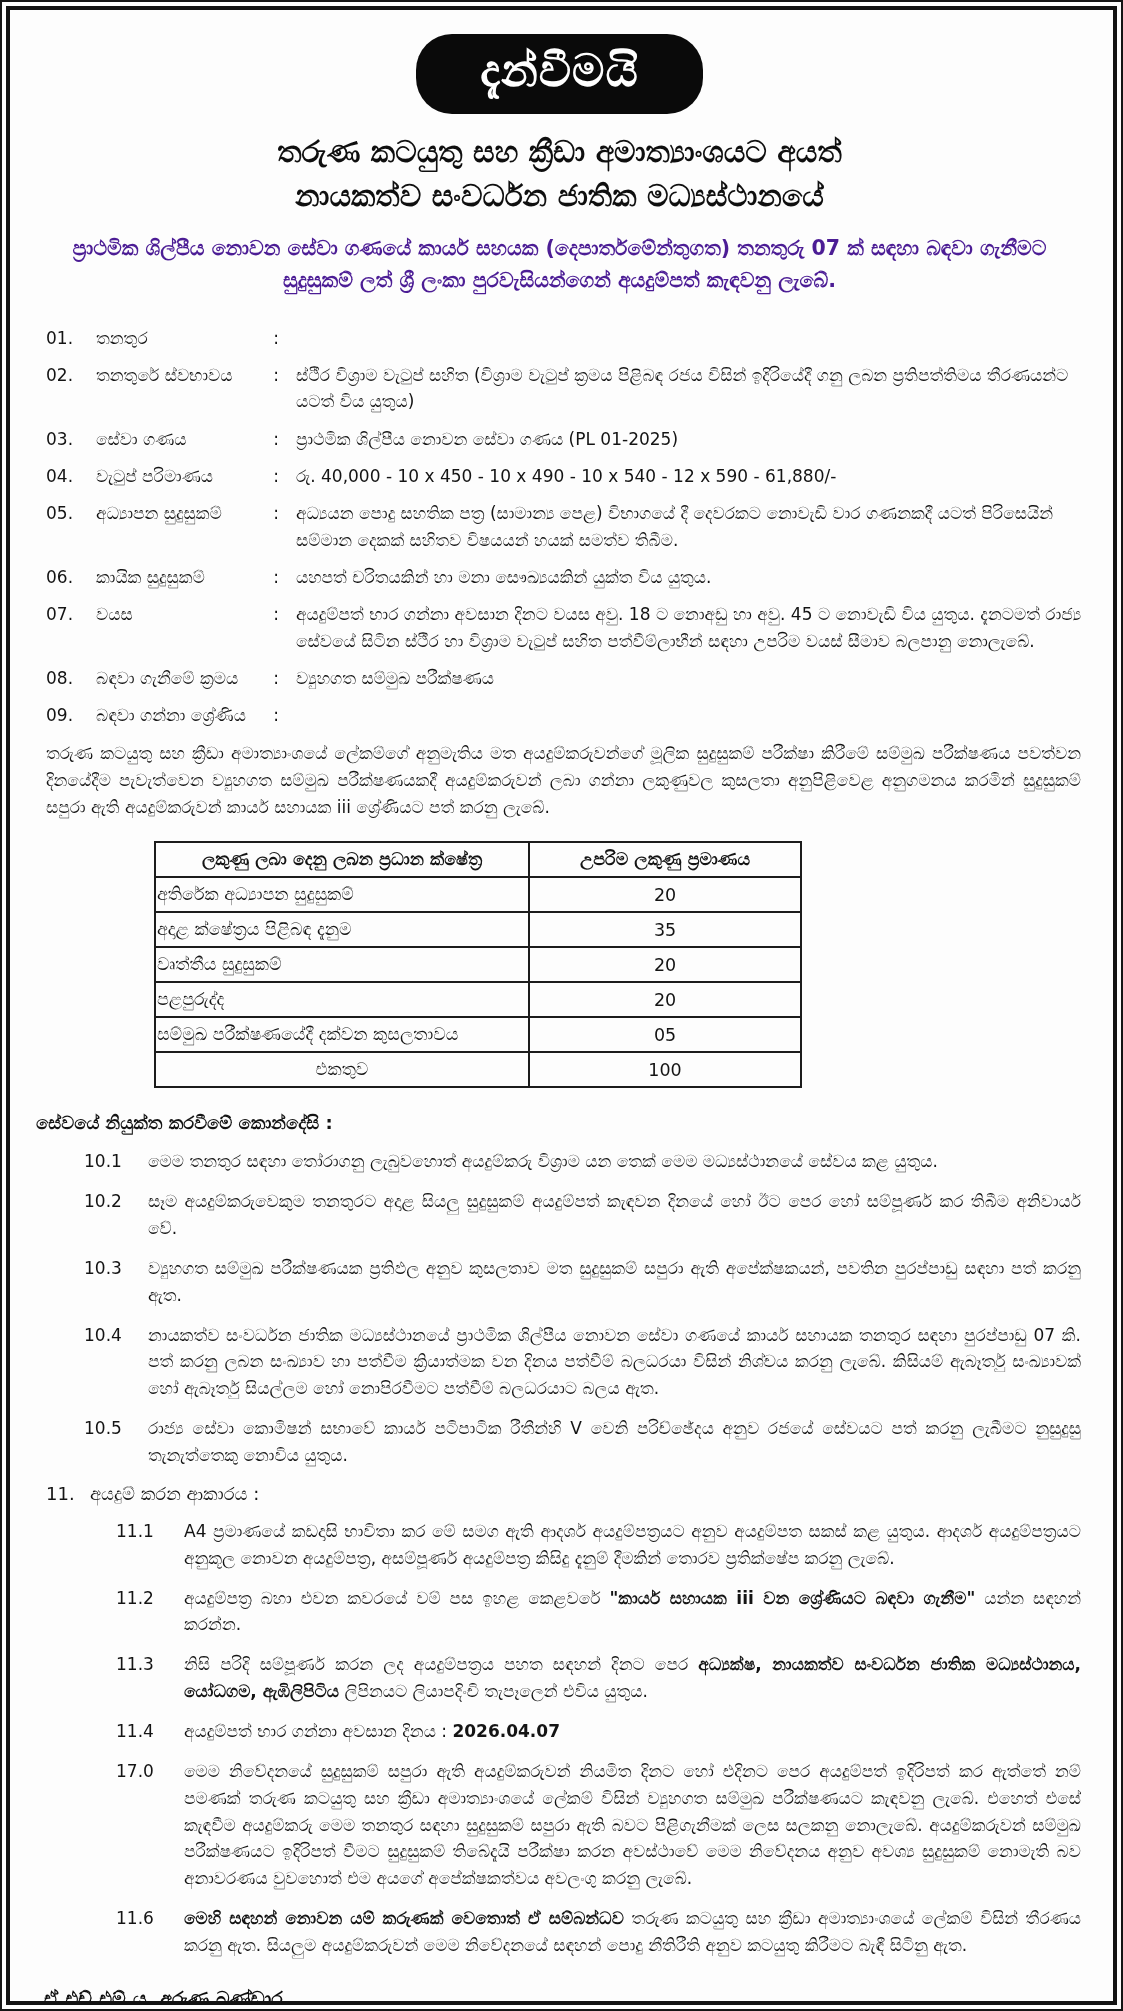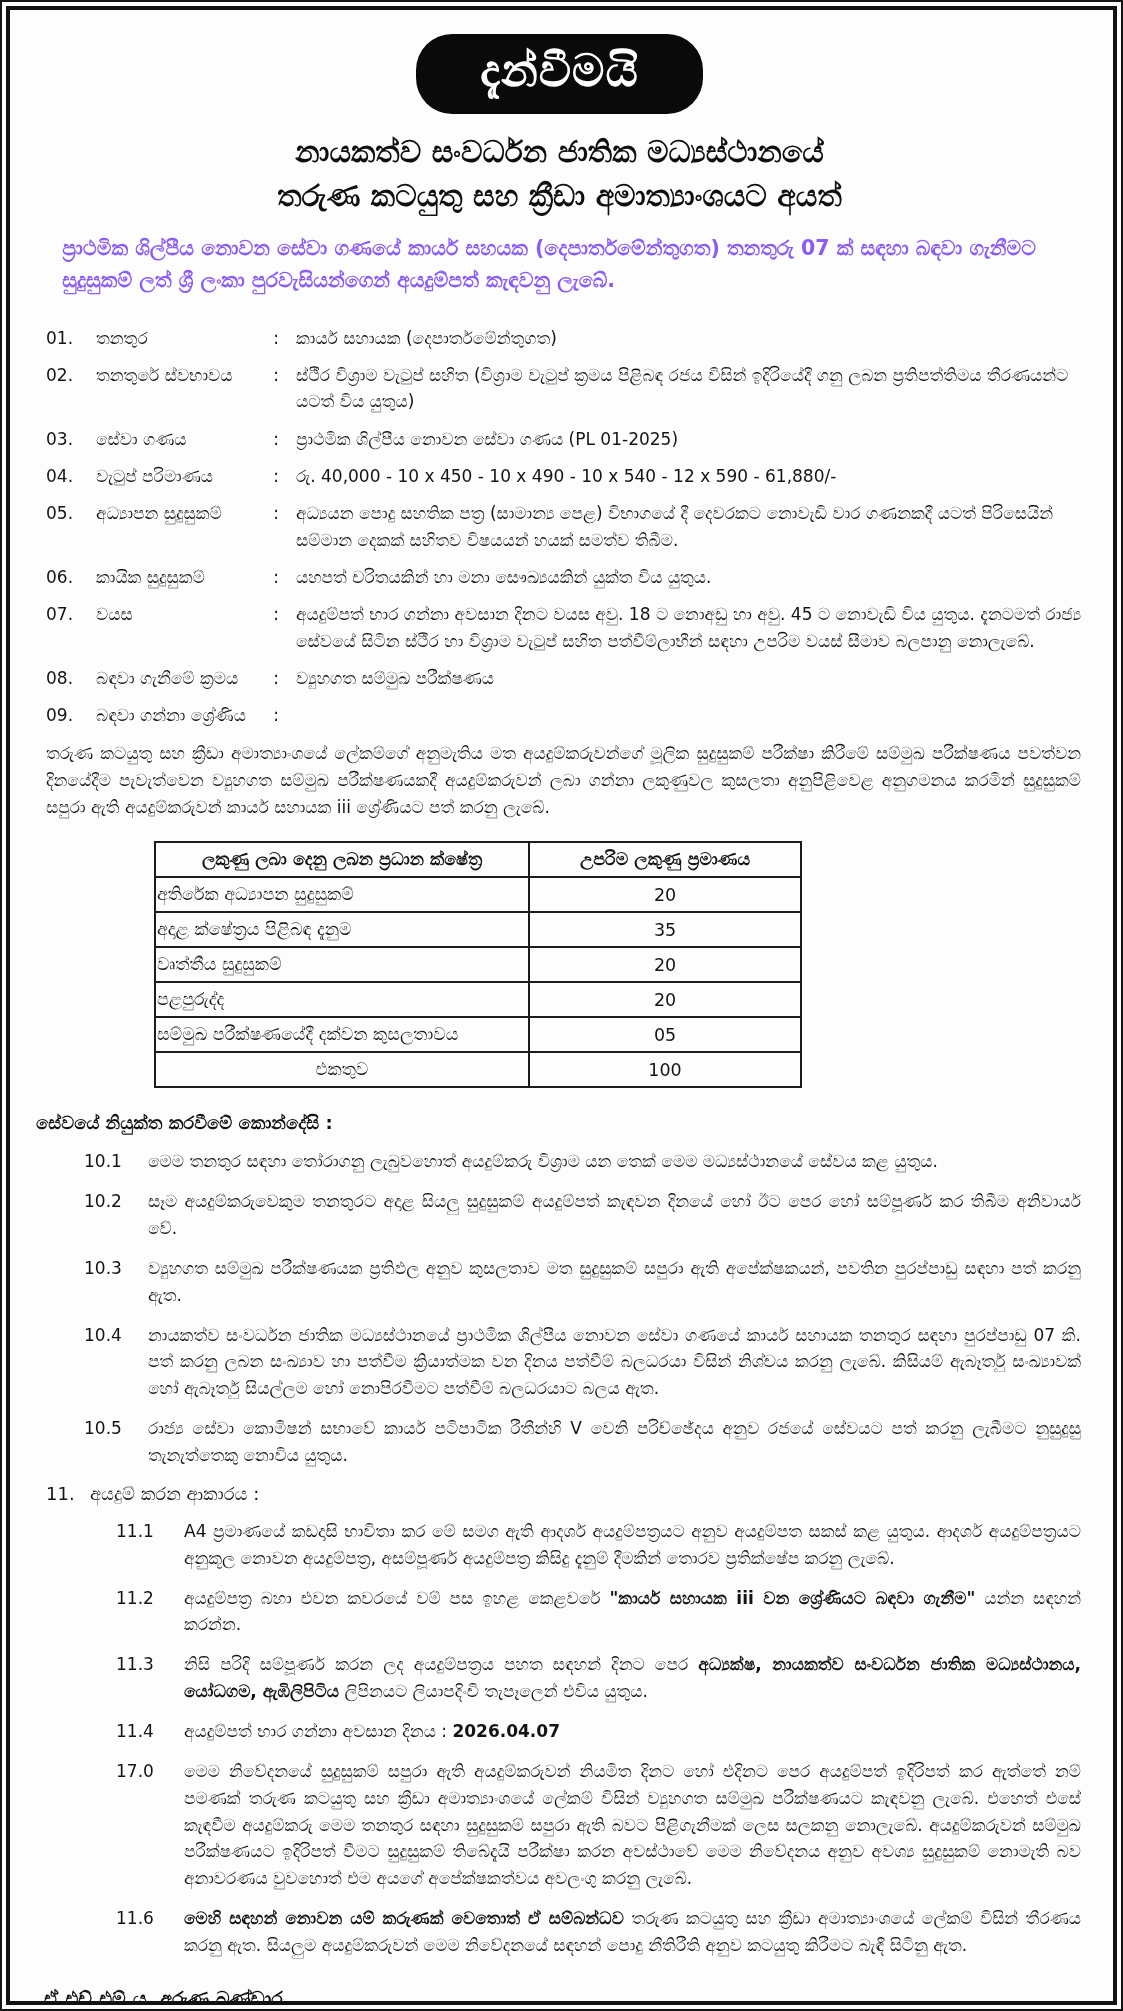--- a/index.html
+++ b/index.html
@@ -7,21 +7,21 @@
   .page{position:relative;width:1123px;height:2011px;background:#fdfdfd;box-sizing:border-box;
         border:2px solid #151515;padding:4px;margin:0 auto;}
   .inner{box-sizing:border-box;height:100%;border:4px solid #121212;padding:20px 30px 8px 26px;overflow:hidden;}
 
   .banner-wrap{text-align:center;margin-top:4px;}
   .banner{display:inline-block;background:#0a0a0a;color:#ffffff;border-radius:36px;
           padding:10px 64px 16px;font-size:45px;font-weight:bold;letter-spacing:1px;}
 
   .org-title{text-align:center;font-size:30px;font-weight:bold;line-height:1.45;margin-top:16px;color:#0f0f0f;}
 
-  .intro{text-align:left;font-size:20.5px;font-weight:bold;line-height:1.55;margin:16px auto 0;width:95%;color:#8b5cf6;}
+  .intro{text-align:center;font-size:20.5px;font-weight:bold;line-height:1.55;margin:16px auto 0;width:95%;color:#4c1d95;}
 
   .details{margin-top:28px;}
   .detail-row{display:grid;grid-template-columns:42px 160px 24px 1fr;column-gap:8px;
               padding-left:10px;margin-bottom:11px;font-size:17px;line-height:1.55;}
   .detail-colon{text-align:center;}
 
   .note{font-size:17px;line-height:1.6;margin:4px 2px 0 10px;text-align:justify;}
 
   .score-table{border-collapse:collapse;margin:20px 0 0 118px;width:648px;table-layout:fixed;}
   .score-table td,.score-table th{border:2px solid #1c1c1c;padding:6px 1px;font-size:17.5px;}
@@ -49,32 +49,31 @@
 <div class="page">
   <div class="inner">
 
     <div class="banner-wrap">
       <div class="banner">
         <span>දැන්වීමයි</span>
       </div>
     </div>
 
     <div class="org-title">
+      <div>තරුණ කටයුතු සහ ක්‍රීඩා අමාත්‍යාංශයට අයත්</div>
       <div>නායකත්ව සංවර්ධන ජාතික මධ්‍යස්ථානයේ</div>
-      <div>තරුණ කටයුතු සහ ක්‍රීඩා අමාත්‍යාංශයට අයත්</div>
     </div>
 
     <div class="intro">ප්‍රාථමික ශිල්පීය නොවන සේවා ගණයේ කාර්ය සහයක (දෙපාර්තමේන්තුගත) තනතුරු 07 ක් සඳහා බඳවා ගැනීමට සුදුසුකම් ලත් ශ්‍රී ලංකා පුරවැසියන්ගෙන් අයදුම්පත් කැඳවනු ලැබේ.</div>
 
     <div class="details">
       <div class="detail-row">
         <span>01.</span>
         <span>තනතුර</span>
         <span class="detail-colon">:</span>
-        <span>කාර්ය සහායක (දෙපාර්තමේන්තුගත)</span>
       </div>
       <div class="detail-row">
         <span>02.</span>
         <span>තනතුරේ ස්වභාවය</span>
         <span class="detail-colon">:</span>
         <span>ස්ථීර විශ්‍රාම වැටුප් සහිත (විශ්‍රාම වැටුප් ක්‍රමය පිළිබඳ රජය විසින් ඉදිරියේදී ගනු ලබන ප්‍රතිපත්තිමය තීරණයන්ට යටත් විය යුතුය)</span>
       </div>
       <div class="detail-row">
         <span>03.</span>
         <span>සේවා ගණය</span>

